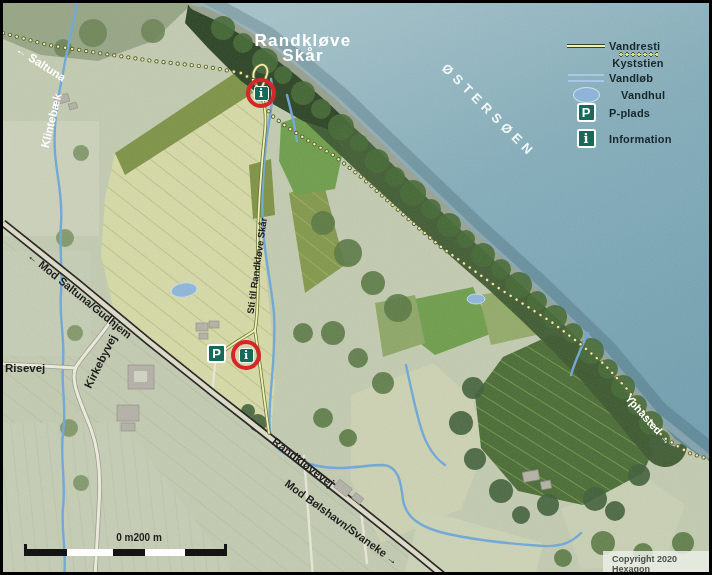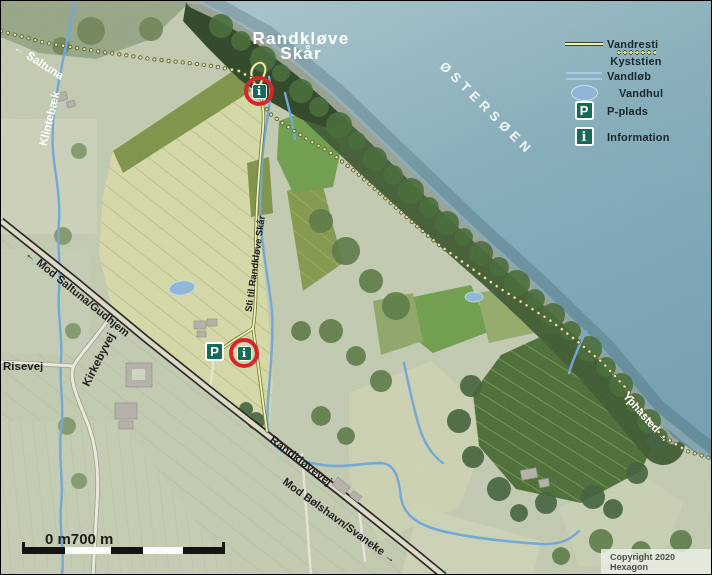--- a/index.html
+++ b/index.html
@@ -1,19 +1,19 @@
 <!DOCTYPE html>
 <html><head>
 <meta charset="utf-8">
 <style>
   html,body{margin:0;padding:0;background:#666;}
   .stage{
     position:relative;width:712px;height:575px;overflow:hidden;
     font-family:"Liberation Sans", sans-serif;
-    border:1px solid #000000; box-sizing:border-box; background:#c2cbb1;
+    border:3px solid #000000; box-sizing:border-box; background:#c2cbb1;
   }
   .stage svg{position:absolute;left:0;top:0;}
   .lbl{position:absolute;font-weight:bold;white-space:nowrap;line-height:1;}
   .lbl.black{color:#1d1d1d;}
   .lbl.white{color:#ffffff;}
   .map-title{
     position:absolute;left:228px;top:30px;width:144px;text-align:center;
     color:#fff;font-size:17px;font-weight:bold;letter-spacing:1.2px;line-height:15px;
   }
   .sea-label{
@@ -42,21 +42,21 @@
      background:radial-gradient(circle 2px at 3px 2.5px,#d9e486 0 1.6px,#4c522f 1.7px 2.4px,transparent 2.5px);
      background-size:6px 5px;background-repeat:repeat-x;}
   .sym-stream{width:36px;height:8px;display:flex;flex-direction:column;justify-content:space-between;}
   .sym-stream i{display:block;height:2.4px;background:#a7c9e7;}
   .sym-pond{width:27px;height:16px;border-radius:50%;background:#8fb4d8;border:1.6px solid #cfe0ee;box-sizing:border-box;}
   .sym-ring{width:21px;height:21px;border:4.6px solid #d6252b;border-radius:50%;box-sizing:border-box;}
   .lg-sym .p-sq{width:19px;height:19px;}
   .lg-sym .info-sq{width:19px;height:19px;font-size:13px;border-width:2px;}
   
   .scalebar{position:absolute;left:20px;top:529px;width:208px;height:32px;}
-  .sb-labels{display:flex;justify-content:flex-start;font-size:15px;font-weight:bold;color:#1d1d1d;margin-left:24px;}
+  .sb-labels{display:flex;justify-content:center;font-size:10px;font-weight:bold;color:#1d1d1d;margin-left:24px;}
   .sb-bar{position:absolute;left:2px;top:17px;width:200px;height:7px;background:
      linear-gradient(90deg,#141414 0 21%,#fdfdfd 21% 44%,#141414 44% 60%,#fdfdfd 60% 80%,#141414 80% 100%);}
   .sb-tick{position:absolute;top:12px;width:2.5px;height:12px;background:#141414;}
   
   .copyright{
     position:absolute;left:600px;top:548px;padding:2.5px 9px;border-radius:0;
     background:rgba(234,238,229,.85);color:#4b5048;font-size:9px;font-weight:bold;
   }
 </style>
 </head>
@@ -354,21 +354,21 @@
       <span class="lg-sym">
           <span class="info-sq">i</span>
         </span>
       <span class="lg-label">Information</span>
     </div>
   </div>
 
   <div class="scalebar">
     <div class="sb-labels">
       <span>0 m</span>
-      <span>700 m</span>
+      <span>200 m</span>
     </div>
     <div class="sb-tick" style="left:1px;"></div>
     <div class="sb-bar"></div>
     <div class="sb-tick" style="left:201px;"></div>
   </div>
 
   <div class="copyright">Copyright 2020 Hexagon</div>
 
 </div>
 

